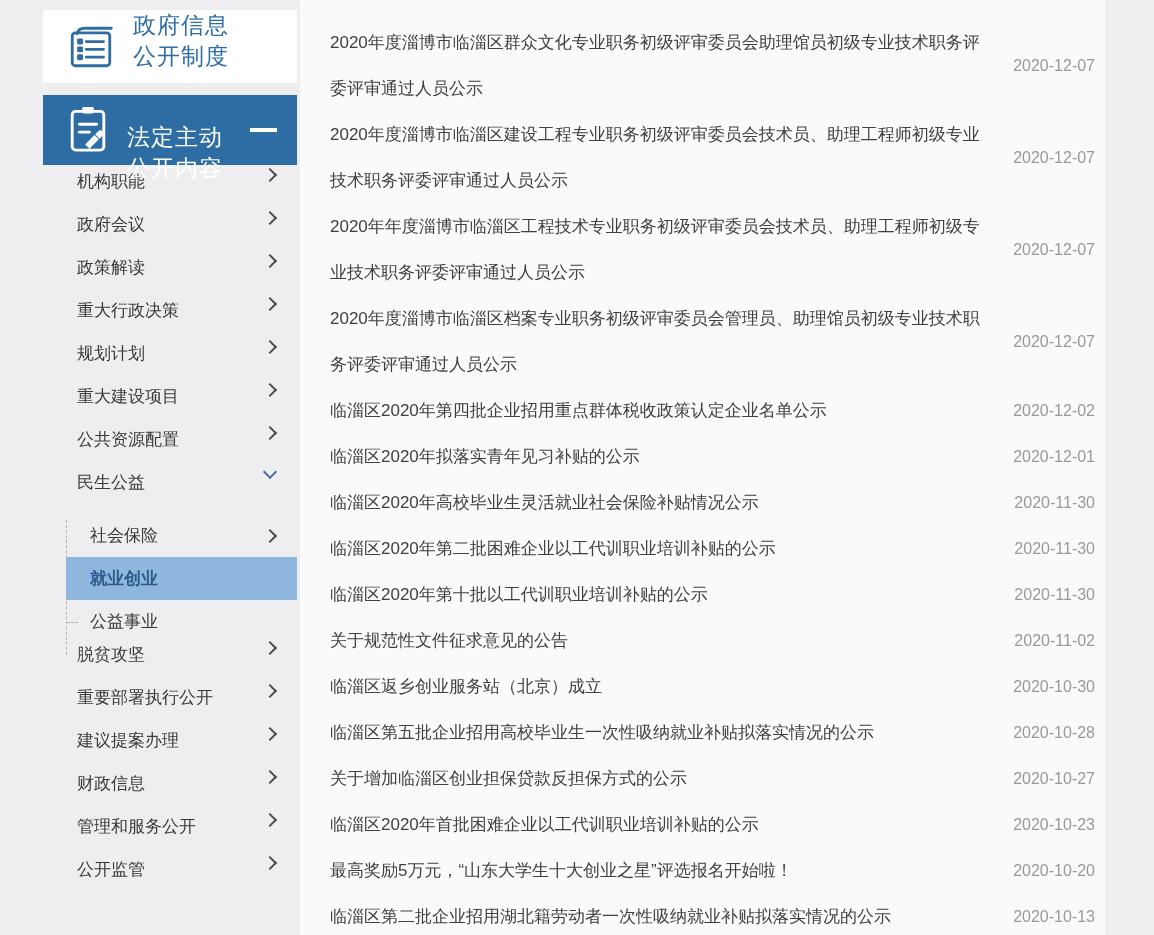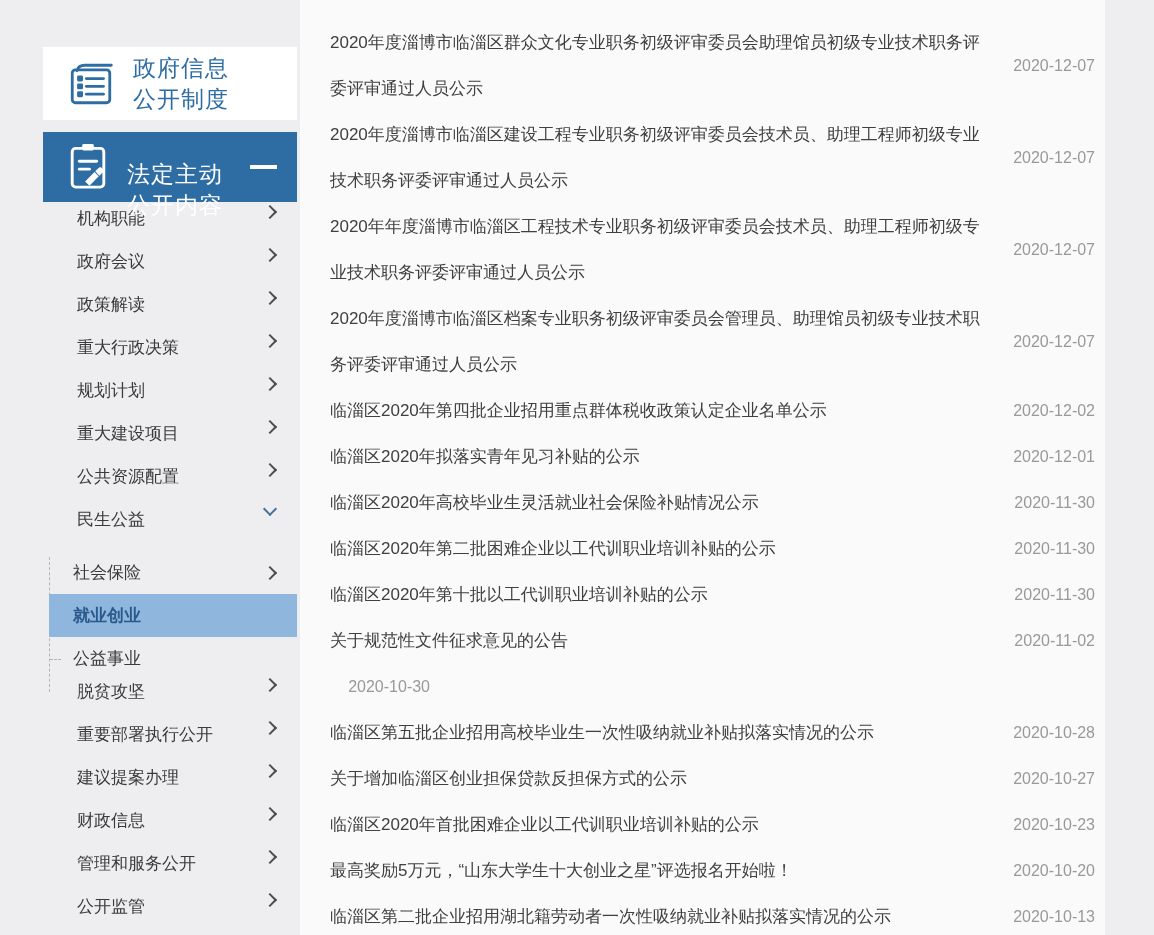--- a/index.html
+++ b/index.html
@@ -3,34 +3,34 @@
 <meta charset="utf-8">
 <style>
   html,body{margin:0;padding:0;}
   body{
     width:1154px;height:935px;overflow:hidden;position:relative;
     background:#eeeef0;
     font-family:"Liberation Sans","DejaVu Sans",sans-serif;
   }
   
   .sidebar{position:absolute;left:43px;top:10px;width:254px;}
-  .top-card{height:73px;background:#ffffff;display:flex;align-items:center;margin-top:37px;}
+  .top-card{height:73px;background:#ffffff;display:flex;}
   .top-card .card-title{margin-left:16px;color:#2e6da4;font-size:23px;line-height:31px;font-weight:500;letter-spacing:1px;}
   .icon-wrap{margin-left:22px;flex:none;display:flex;align-items:center;}
   .header-card{margin-top:12px;height:70px;background:#2e6da4;display:flex;align-items:center;position:relative;}
   .header-card .card-title{margin-left:16px;color:#ffffff;font-size:23px;line-height:31px;letter-spacing:1px;margin-top:46px;}
   .minus-bar{position:absolute;right:20px;top:50%;margin-top:-2px;width:27px;height:4px;background:#ffffff;}
   .menu{margin-top:5px;}
   .menu-item{height:43px;display:flex;align-items:flex-start;justify-content:space-between;
     padding:0 22px 0 34px;font-size:17px;color:#3a3a3a;cursor:pointer;}
   .menu-item .label{flex:1;}
   .chev{width:8px;height:8px;border-top:2px solid #4d4d4d;border-right:2px solid #4d4d4d;
     transform:rotate(45deg);flex:none;}
   .chev.down{transform:rotate(135deg);border-color:#47709f;margin-top:-4px;}
-  .submenu{margin-left:6px;position:relative;}
+  .submenu{margin-left:23px;position:relative;}
   .submenu::before{content:"";position:absolute;left:0;top:6px;bottom:-12px;border-left:1px dashed #b4b4b4;}
   .submenu-item{height:43px;display:flex;align-items:center;justify-content:space-between;
     padding:0 22px 0 24px;font-size:17px;color:#3a3a3a;position:relative;cursor:pointer;}
   .submenu-item.selected{background:#8fb6dc;color:#2a5a8c;font-weight:bold;}
   .connector{position:absolute;left:1px;top:50%;width:11px;height:0;border-top:1px dashed #b4b4b4;}
   
   .main{position:absolute;left:300px;top:0;width:805px;height:935px;background:#fafafb;
     padding-top:20px;box-sizing:border-box;}
   .news-row{display:flex;align-items:center;min-height:46px;padding:0 10px 0 30px;}
   .news-title{flex:1;font-size:17px;line-height:46px;color:#404040;padding-right:14px;cursor:pointer;}
@@ -187,20 +187,21 @@
       </div>
       <div class="news-row">
         <div class="news-title">临淄区2020年第十批以工代训职业培训补贴的公示</div>
         <div class="news-date">2020-11-30</div>
       </div>
       <div class="news-row">
         <div class="news-title">关于规范性文件征求意见的公告</div>
         <div class="news-date">2020-11-02</div>
       </div>
       <div class="news-row">
+        <div class="news-title">临淄区返乡创业服务站（北京）成立</div>
         <div class="news-date">2020-10-30</div>
       </div>
       <div class="news-row">
         <div class="news-title">临淄区第五批企业招用高校毕业生一次性吸纳就业补贴拟落实情况的公示</div>
         <div class="news-date">2020-10-28</div>
       </div>
       <div class="news-row">
         <div class="news-title">关于增加临淄区创业担保贷款反担保方式的公示</div>
         <div class="news-date">2020-10-27</div>
       </div>

